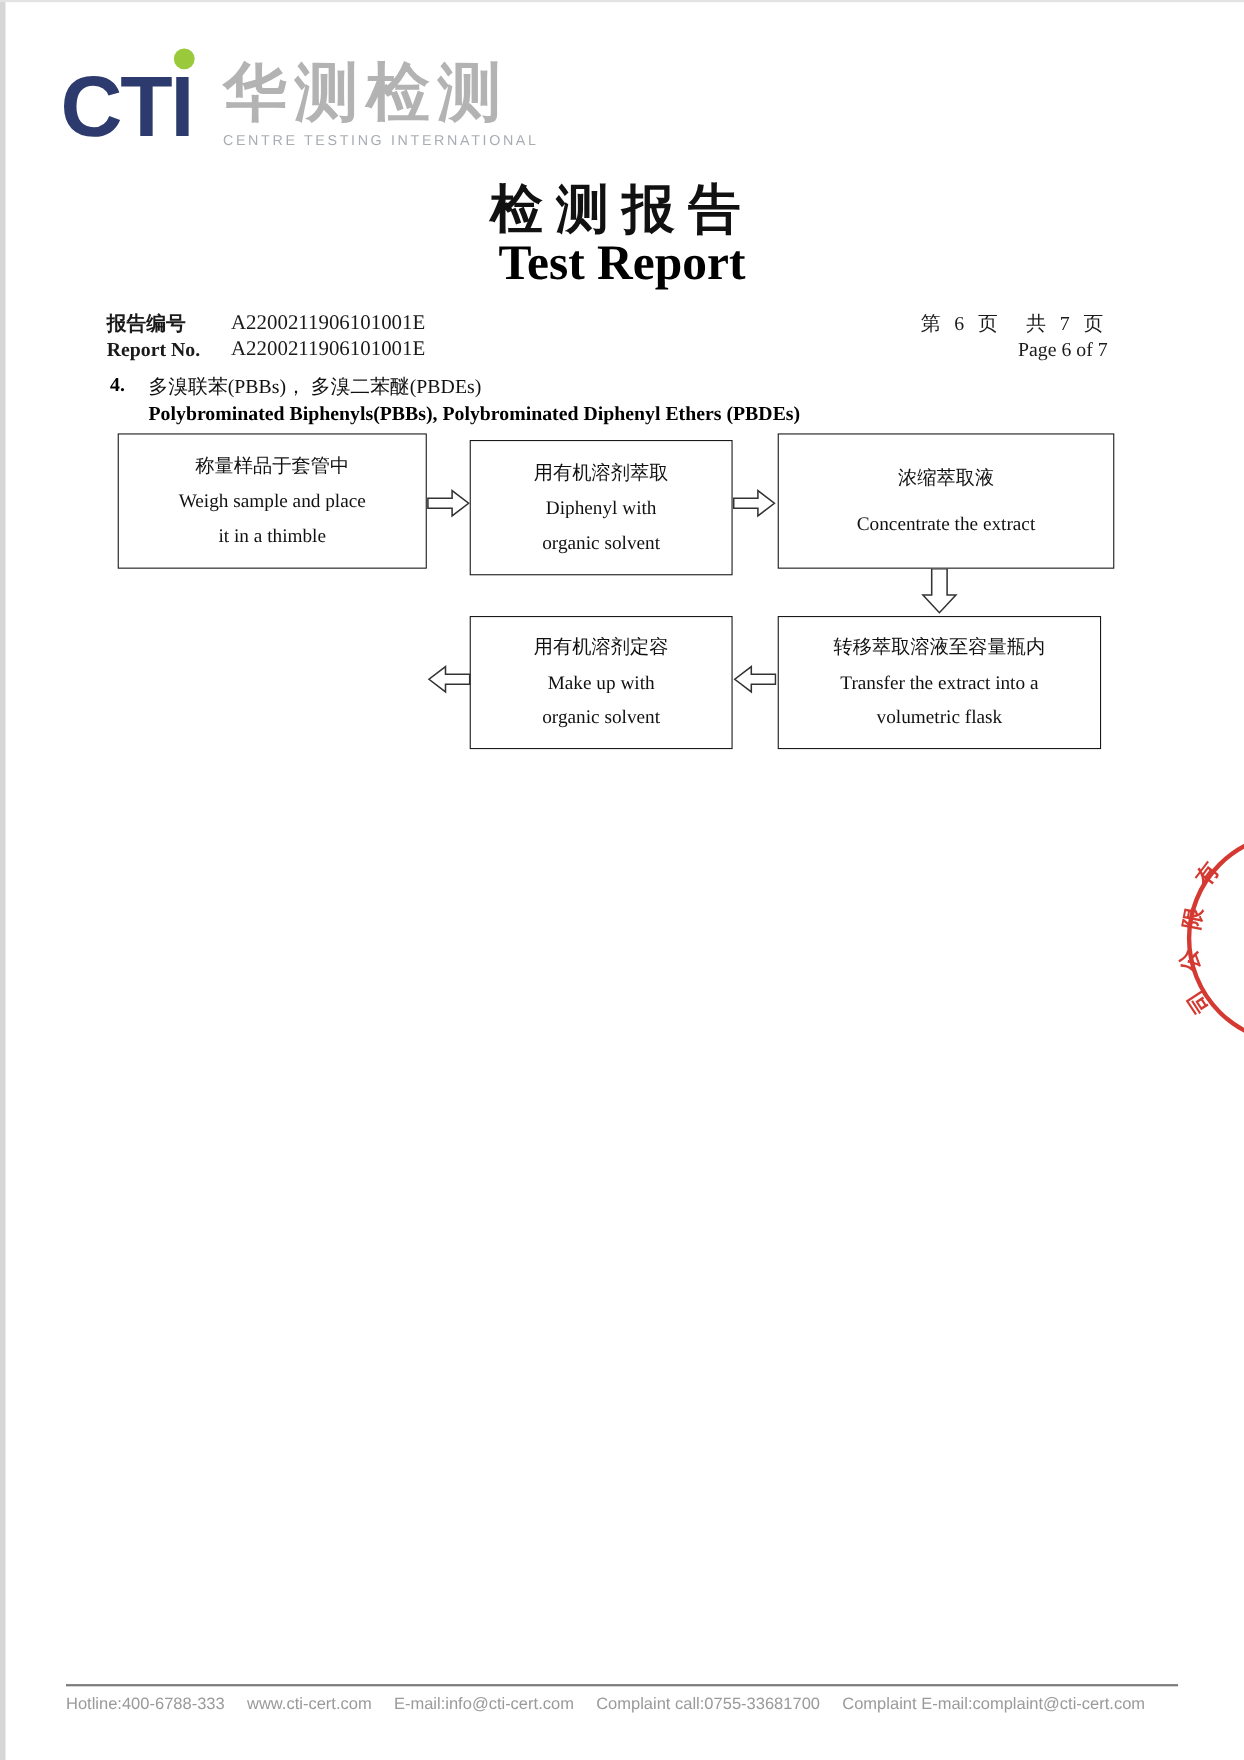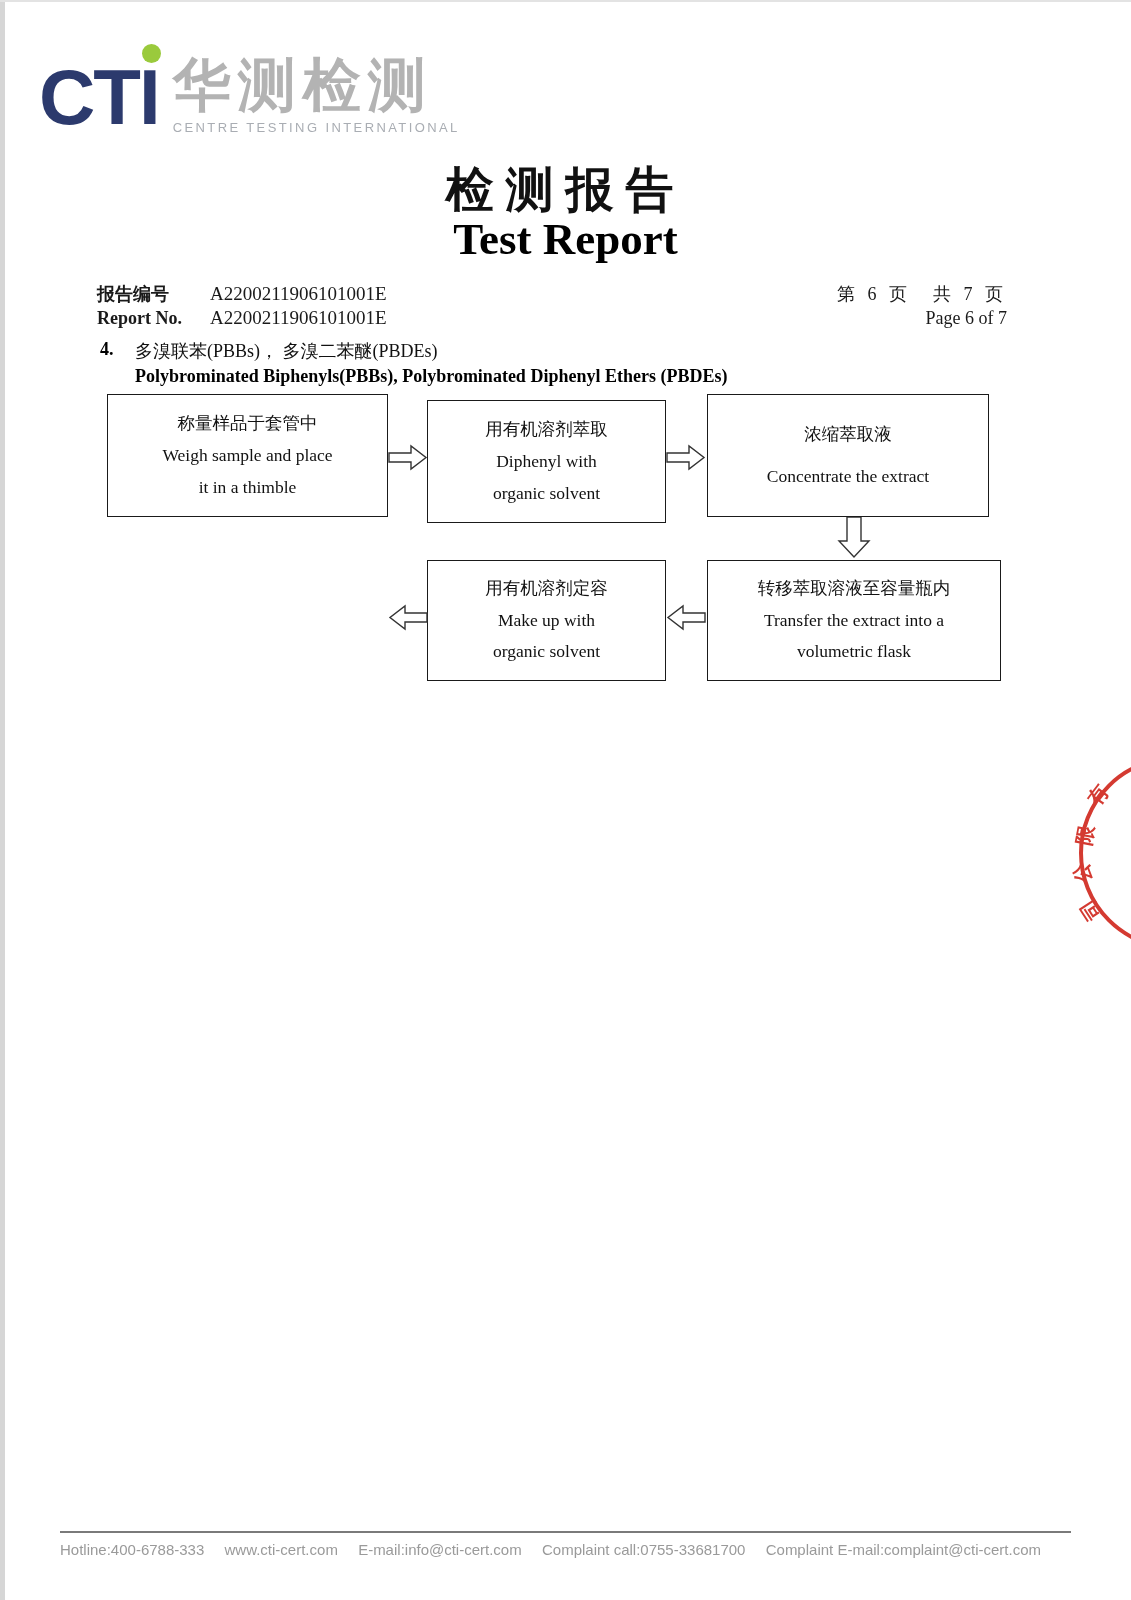--- a/index.html
+++ b/index.html
@@ -16,21 +16,21 @@
   .edge-left {
     position: absolute; left: 0; top: 0; width: 5px; height: 1600px;
     background: #d6d6d6;
   }
   .edge-top {
     position: absolute; left: 0; top: 0; width: 1131px; height: 2px;
     background: #e3e3e3;
   }
 
   
-  .logo { position: absolute; left: 39px; top: 36px; display: flex; align-items: flex-start; }
+  .logo { position: absolute; left: 55px; top: 36px; display: flex; align-items: flex-start; gap: 14px; }
   .logo-cti {
     position: relative;
     font-family: "Liberation Sans", sans-serif;
     font-weight: bold;
     font-size: 78px;
     line-height: 1;
     color: #2c3a6d;
     letter-spacing: -2px;
     padding-top: 22px;
   }
@@ -85,21 +85,21 @@
     background: #fff;
     display: flex; flex-direction: column;
     justify-content: space-evenly;
     align-items: center;
     text-align: center;
     padding: 6px 4px;
   }
   .fc-line { font-size: 17.5px; color: #111; line-height: 1.1; }
   .box-1 { left: 107px; top: 394px; width: 281px; height: 123px; }
   .box-2 { left: 427px; top: 400px; width: 239px; height: 123px; }
-  .box-3 { left: 707px; top: 394px; width: 282px; height: 123px; }
+  .box-3 { left: 707px; top: 394px; width: 306px; height: 123px; }
   .box-4 { left: 707px; top: 560px; width: 294px; height: 121px; }
   .box-5 { left: 427px; top: 560px; width: 239px; height: 121px; }
   .box-6 { left: 107px; top: 560px; width: 281px; height: 121px; }
   .fc-arrow { position: absolute; }
   .arr-r1 { left: 388px; top: 444px; }
   .arr-r2 { left: 666px; top: 444px; }
   .arr-dn { left: 835px; top: 517px; }
   .arr-l1 { left: 666px; top: 604px; }
   .arr-l2 { left: 388px; top: 604px; }
 

